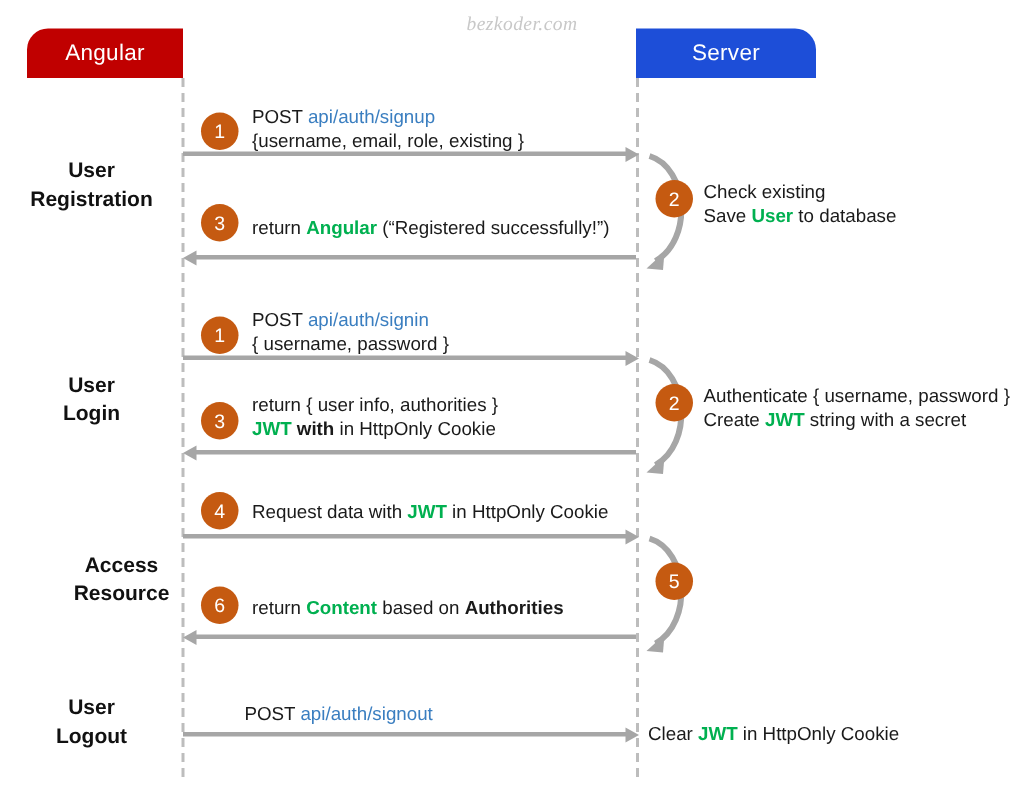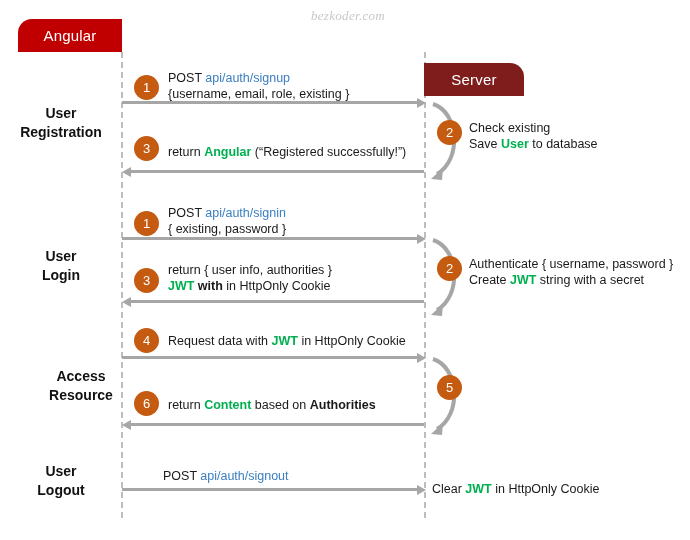--- a/index.html
+++ b/index.html
@@ -29,24 +29,23 @@
     line-height:33px;
     height:33px;
     letter-spacing:.2px;
   }
   .actor-client{
     left:18px; top:19px; width:104px;
     background:#c00000;
     border-radius:14px 0 0 0;
   }
   .actor-server{
-    left:424px; top:19px; width:100px;
-    background:#7f1d1d;
+    left:424px; top:19px; width:120px;
+    background:#1d4ed8;
     border-radius:0 14px 0 0;
-    margin-top:44px;
   }
   
   .watermark{
     position:absolute;
     left:311px; top:8px;
     font-size:13px;
     font-style:italic;
     color:#c8c8c8;
     font-family:"Liberation Serif", serif;
     letter-spacing:.3px;
@@ -183,21 +182,21 @@
     <span>return </span><span class="grn">Angular</span><span> (“Registered successfully!”)</span>
   </div>
   <div class="badge" style="left:134px; top:136px;">3</div>
   <div class="msgline" style="left:130px; top:170px; width:294px;"></div>
   <div class="arrowhead left" style="left:122px; top:166.5px;"></div>
 
   <div class="msgtext" style="left:168px; top:205px;">
     <div>
       <span>POST </span><span class="url">api/auth/signin</span>
     </div>
-    <div>{ existing, password }</div>
+    <div>{ username, password }</div>
   </div>
   <div class="badge" style="left:134px; top:211px;">1</div>
   <div class="msgline" style="left:122px; top:237px; width:300px;"></div>
   <div class="arrowhead right" style="left:417px; top:233.5px;"></div>
 
   <div class="selfloop" style="left:425px; top:234px; width:44px; height:85px;">
     <svg width="44" height="85" viewBox="0 0 44 85">
       <path d="M 8 6 C 34 14, 37 62, 12 76" fill="none" stroke="#a6a6a6" stroke-width="4"></path>
       <polygon points="18,70 6,81 17,82" fill="#a6a6a6"></polygon>
     </svg>

